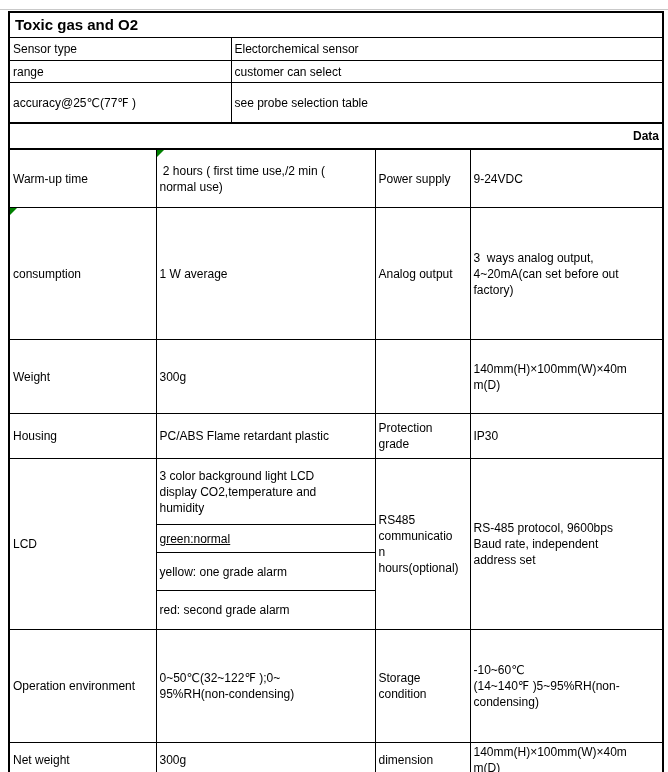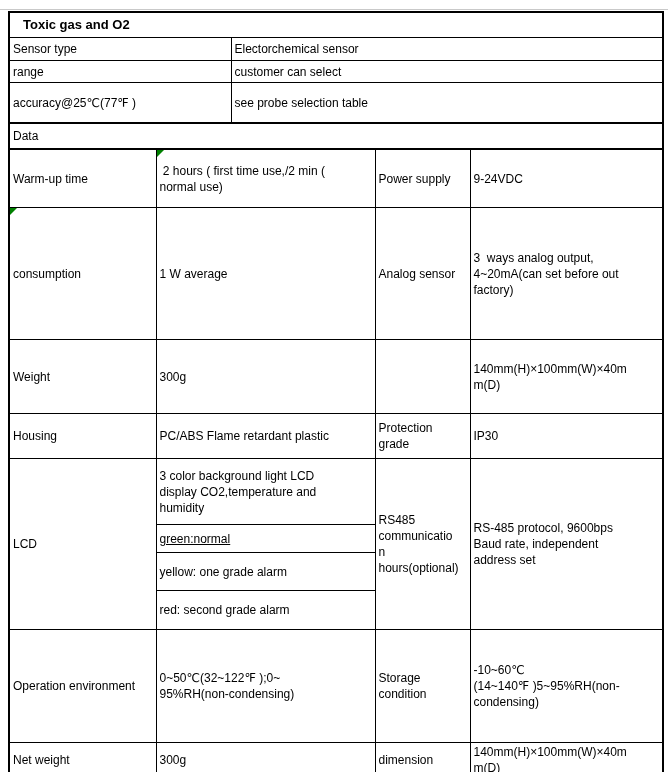--- a/index.html
+++ b/index.html
@@ -33,24 +33,24 @@
     padding: 1px 3px;
     vertical-align: middle;
     text-align: left;
     overflow: hidden;
     position: relative;
     word-wrap: break-word;
   }
   .pre { white-space: pre-wrap; }
   tr.title-row td {
     font-weight: bold;
-    font-size: 13px;
-    padding-left: 13px;
+    font-size: 15px;
+    padding-left: 5px;
   }
-  tr.section-row td { font-weight: normal; }
+  tr.section-row td { font-weight: bold; text-align: right; }
   tr.thick-bottom td { border-bottom-width: 2px; }
   
   .h22 td { height: 22px; } .h20 td { height: 20px; } .h19 td { height: 19px; }
   .h37 td { height: 37px; margin-left: 32px; } .h55 td { height: 55px; } .h129 td { height: 129px; }
   .h71 td { height: 71px; } .h42 td { height: 42px; } .h63 td { height: 63px; }
   .h25 td { height: 25px; text-decoration: underline; } .h35 td { height: 35px; } .h36 td { height: 36px; }
   .h110 td { height: 110px; } .h31 td { height: 31px; }
   
   .cmark {
     position: absolute; top: 0; left: 0;
@@ -101,21 +101,21 @@
       <td>Warm-up time</td>
       <td colspan="2" class="pre"><span class="cmark"></span><span> 2 hours ( first time use,/2 min (
 normal use)</span></td>
       <td>Power supply</td>
       <td class="pre">9-24VDC</td>
     </tr>
 
     <tr class="h129">
       <td><span class="cmark"></span><span>consumption</span></td>
       <td colspan="2">1 W average</td>
-      <td>Analog sensor</td>
+      <td>Analog output</td>
       <td class="pre">3  ways analog output,
 4~20mA(can set before out
 factory)</td>
     </tr>
 
     <tr class="h71">
       <td>Weight</td>
       <td colspan="2">300g</td>
       <td></td>
       <td class="pre">140mm(H)×100mm(W)×40m

